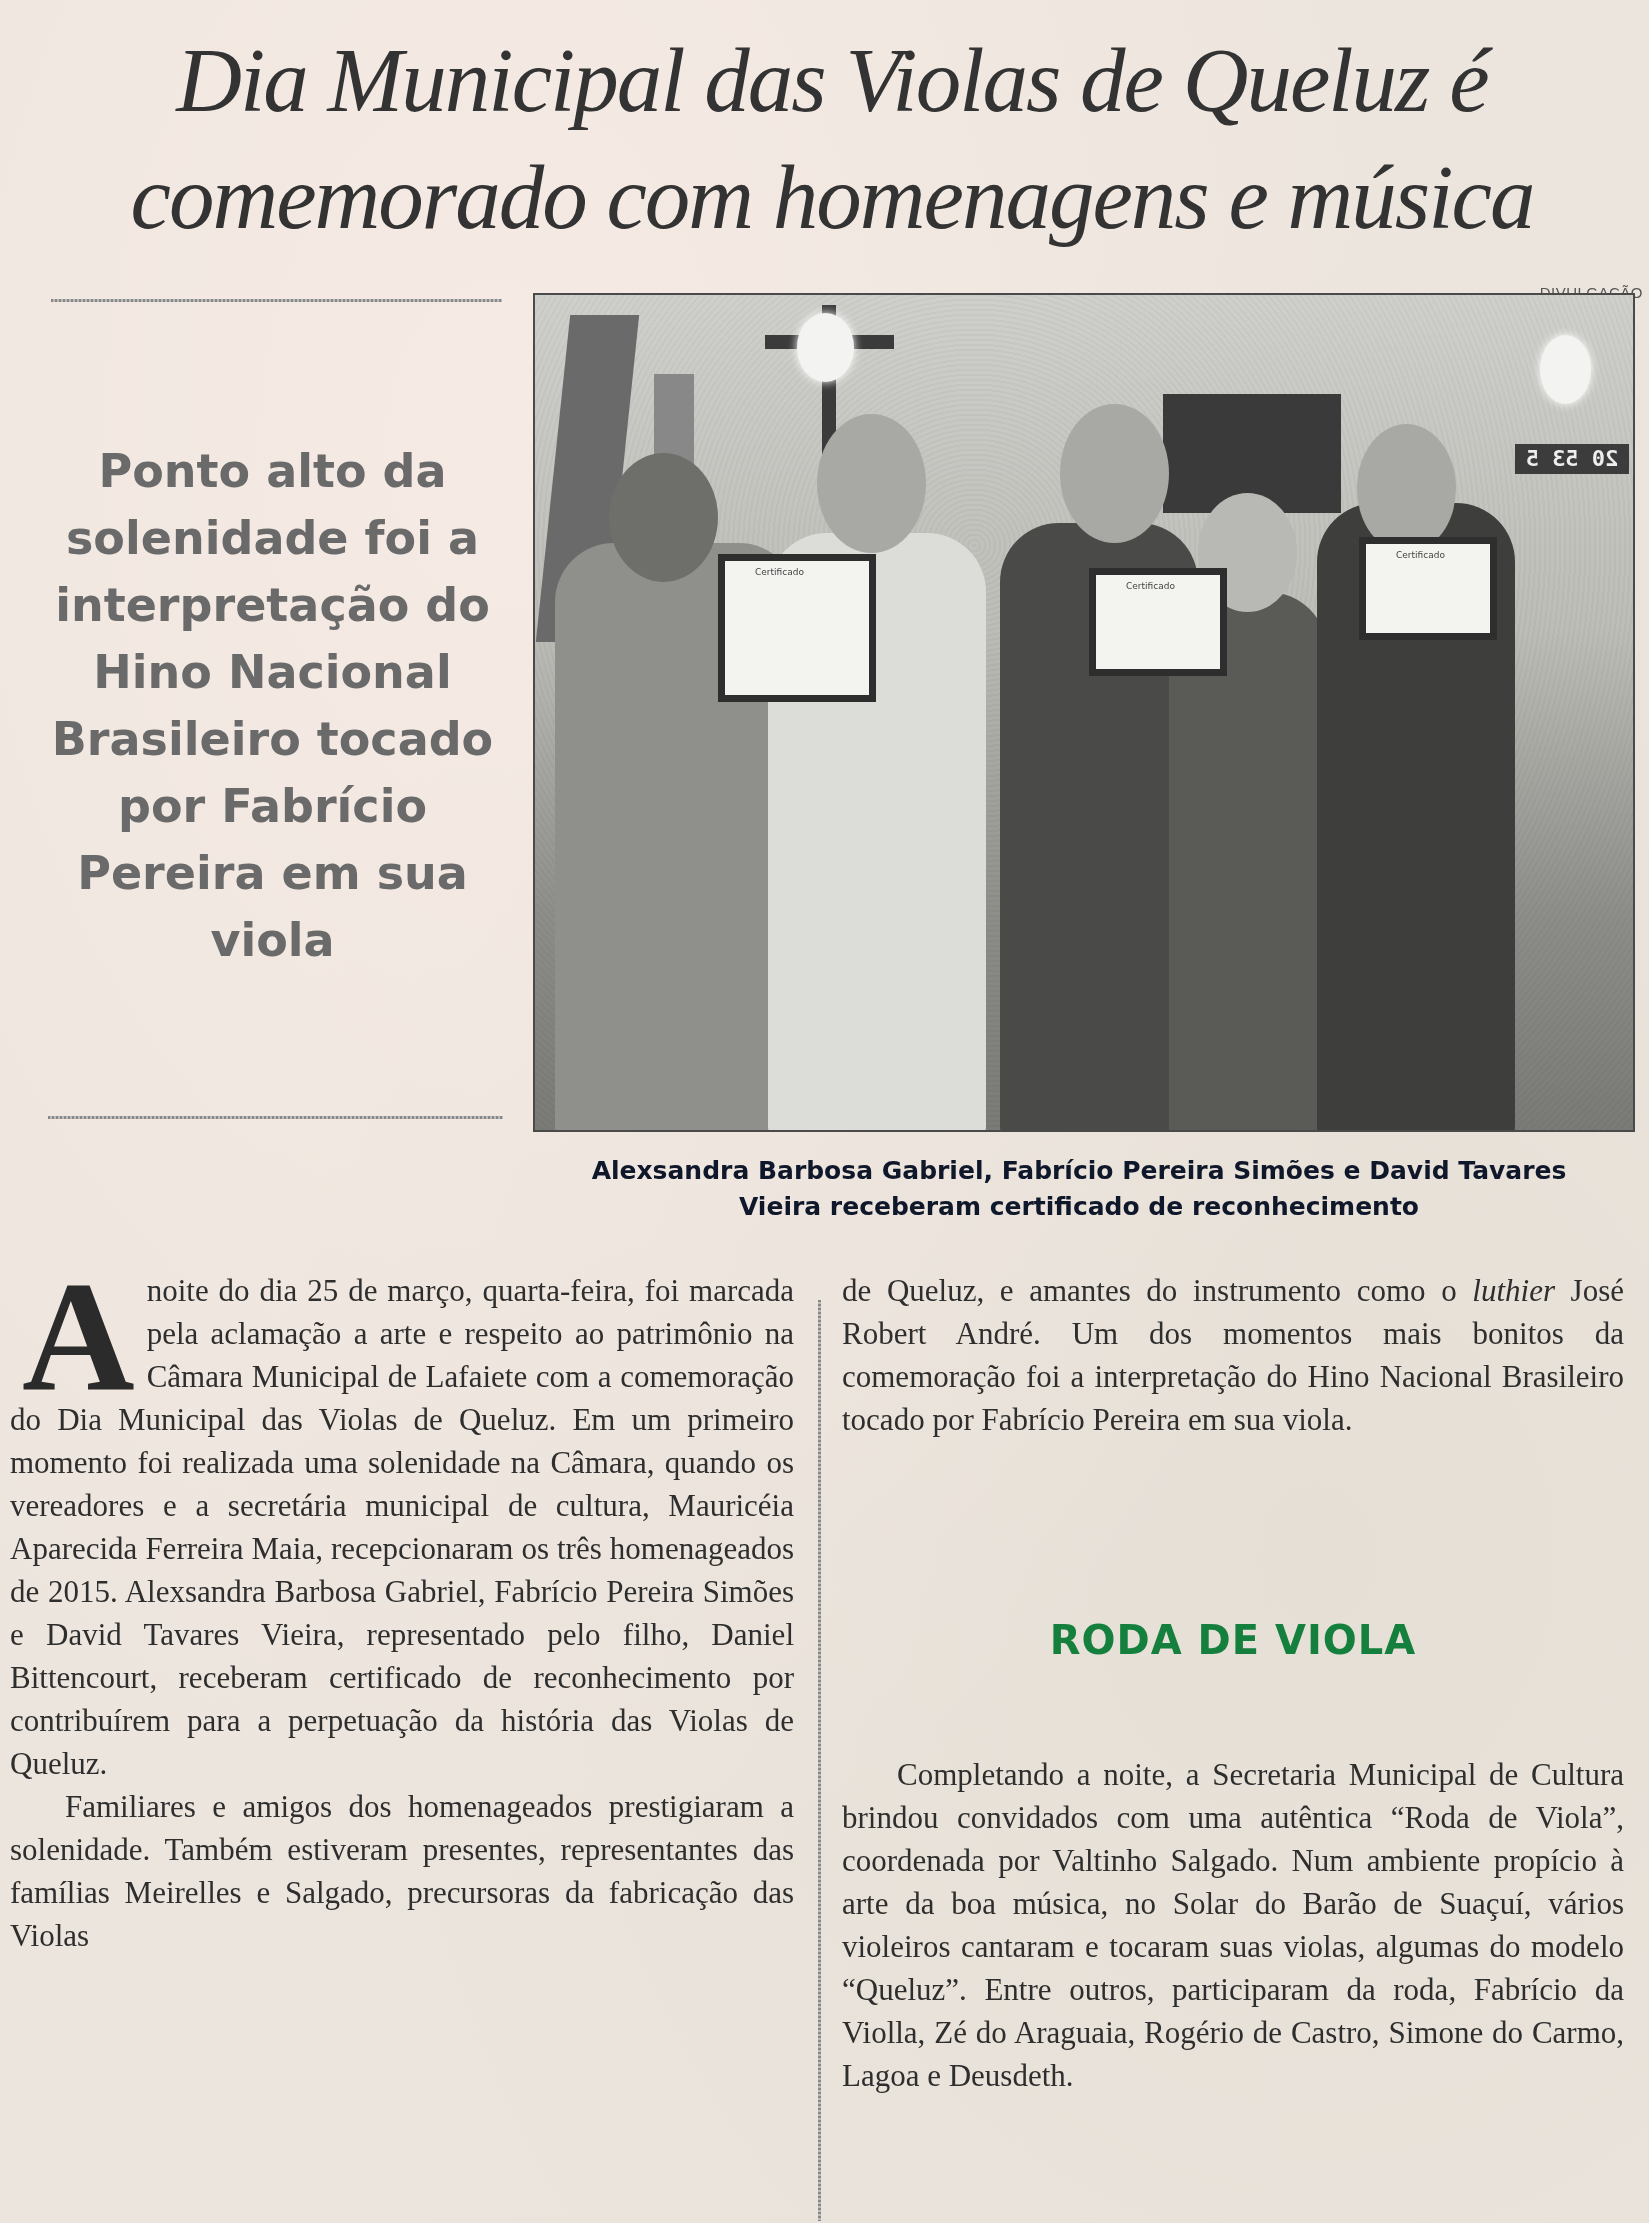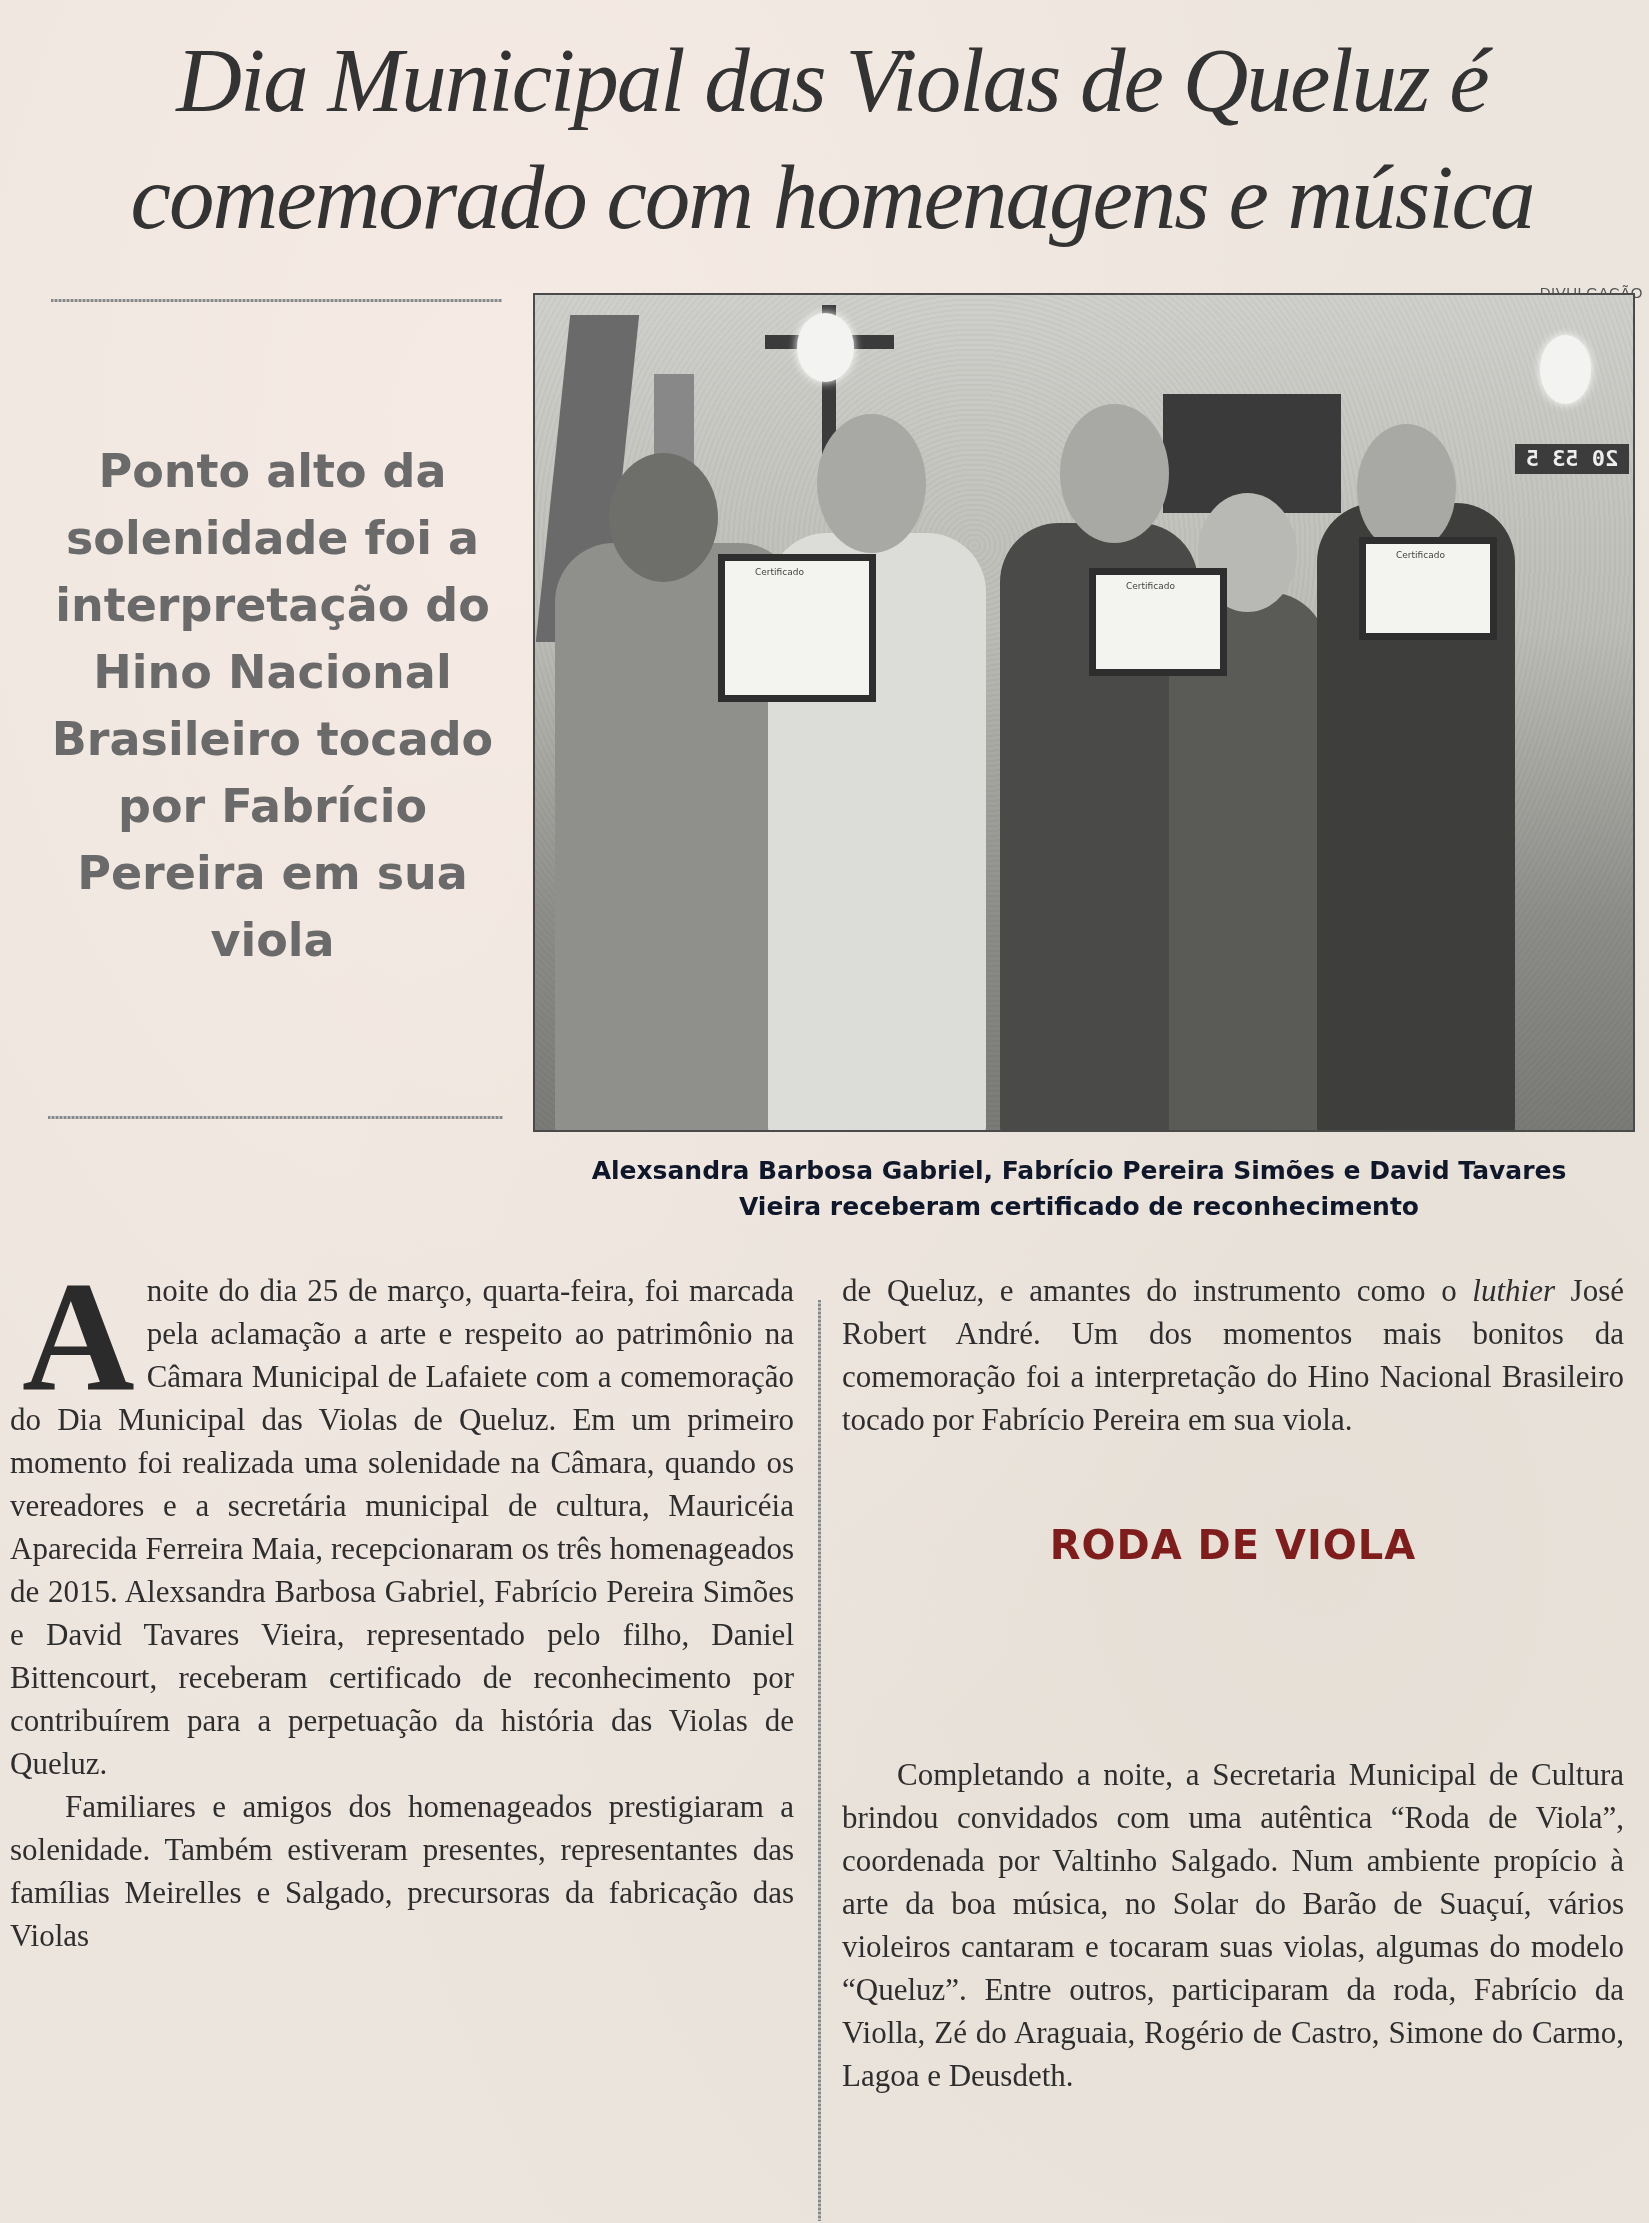--- a/index.html
+++ b/index.html
@@ -76,24 +76,24 @@
     .col-right { left: 842px; width: 782px; }
     .dropcap {
       float: left; font-size: 156px; line-height: 119px; font-weight: bold;
       margin: 8px 12px 0 12px; color: #2b2b2b;
     }
     .divider {
       position: absolute; left: 818px; top: 1300px; width: 3px; height: 921px;
       background: repeating-linear-gradient(180deg, #888 0 2px, #bbb 2px 4px);
     }
     .subhead {
-      position: absolute; left: 842px; top: 1522px; width: 782px;
+      position: absolute; left: 842px; top: 1617px; width: 782px;
       font-family: "DejaVu Sans", "Liberation Sans", sans-serif;
       font-weight: bold; font-size: 40px; letter-spacing: 1px;
-      color: #7f1d1d; text-align: center;
+      color: #15803d; text-align: center;
     }
     .col-right-2 { top: 1753px; }
     .col-right-2 p:first-child { text-indent: 55px; }
     b.bold { font-weight: normal; margin-top: 16px; }
     i.it { font-style: italic; margin-top: 20px; }
   </style>
 </head>
 <body>
 
 <div class="paper"></div>

